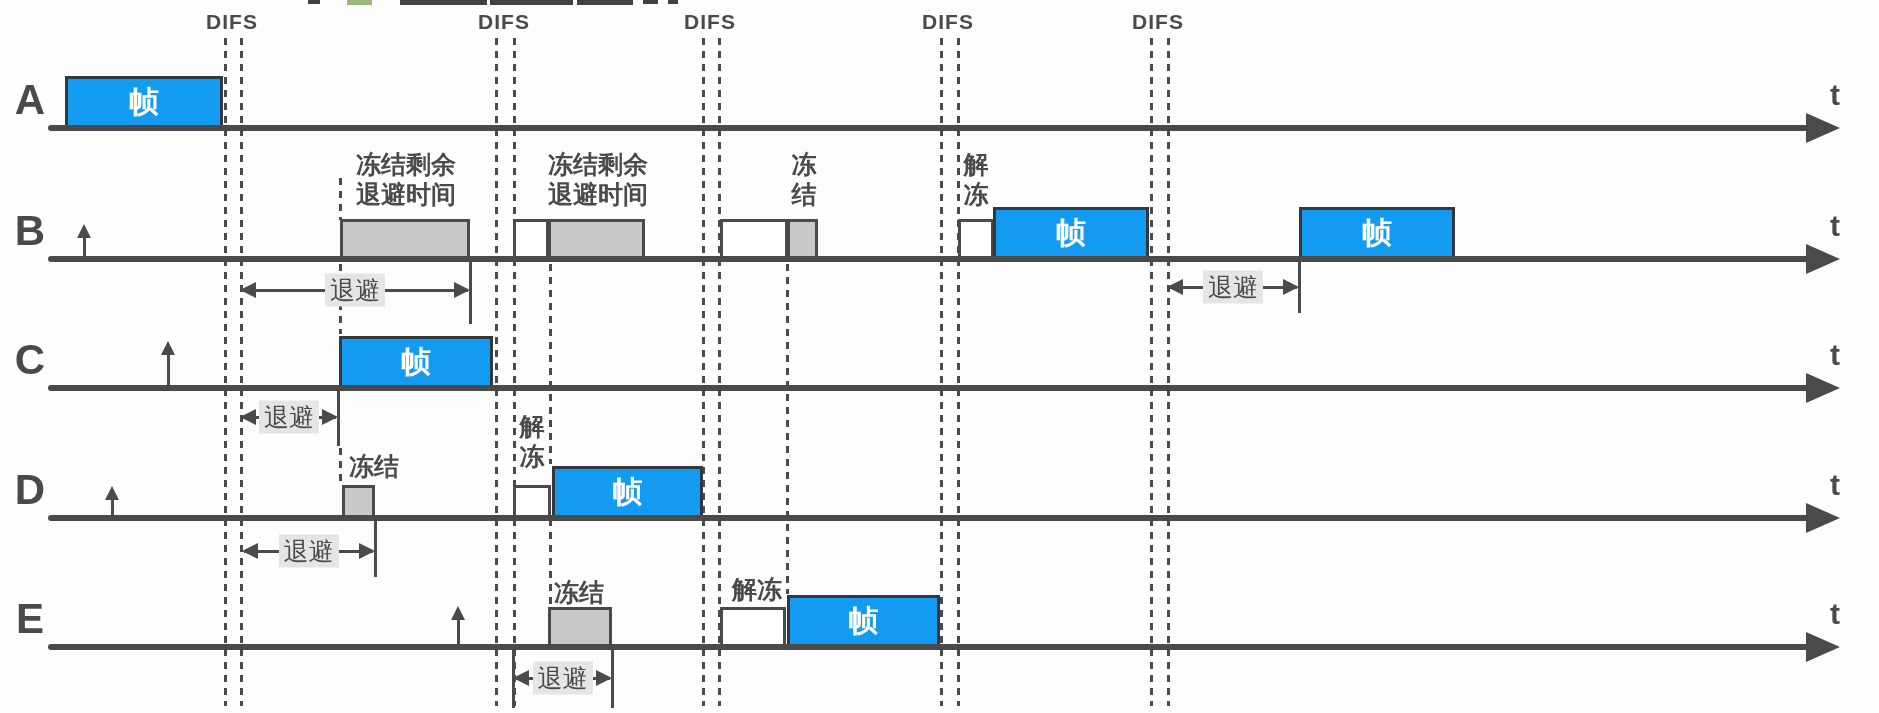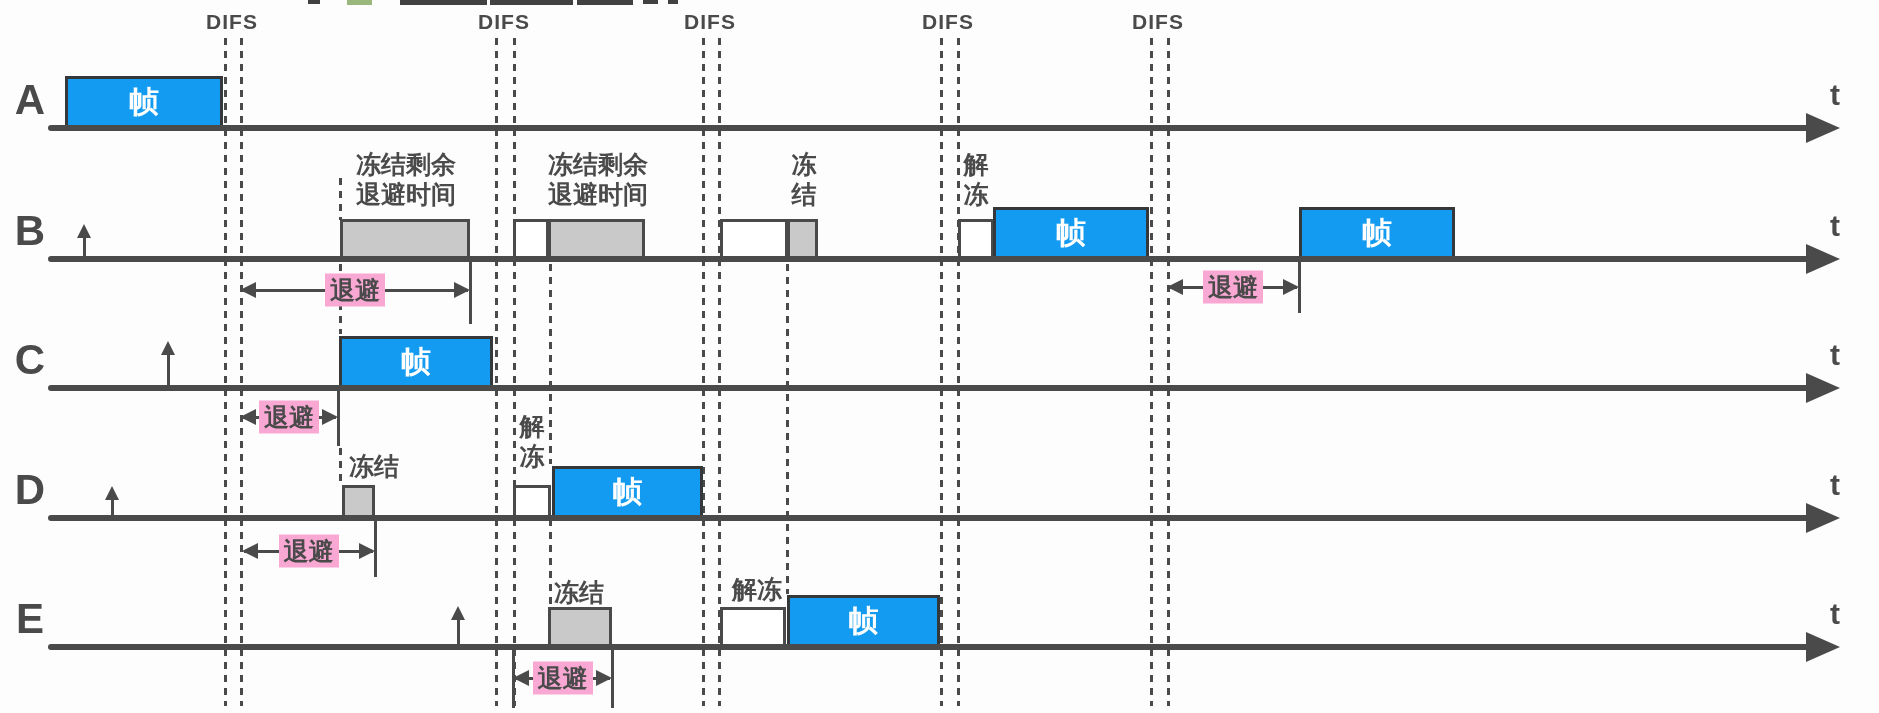--- a/index.html
+++ b/index.html
@@ -19,21 +19,21 @@
   .graybox{position:absolute;background:#c9c9c9;border:3px solid #4a4a4a;border-bottom:none;}
   .whitebox{position:absolute;background:#ffffff;border:3px solid #4a4a4a;border-bottom:none;}
   .flabel{position:absolute;font-size:25px;font-weight:700;line-height:1.18;text-align:center;word-break:break-all;}
   .uparrow{position:absolute;width:16px;}
   .uparrow .head{position:absolute;left:1px;top:0;width:0;height:0;border-left:7px solid transparent;border-right:7px solid transparent;border-bottom:14px solid #4a4a4a;}
   .uparrow .shaft{position:absolute;left:6.5px;top:12px;bottom:0;width:3px;background:#4a4a4a;}
   .bk{position:absolute;height:0;}
   .bk .line{position:absolute;left:2px;right:2px;top:-1.5px;height:3px;background:#4a4a4a;}
   .bk .hl{position:absolute;left:0;top:-8px;width:0;height:0;border-top:8px solid transparent;border-bottom:8px solid transparent;border-right:16px solid #4a4a4a;}
   .bk .hr{position:absolute;right:0;top:-8px;width:0;height:0;border-top:8px solid transparent;border-bottom:8px solid transparent;border-left:16px solid #4a4a4a;}
-  .bk .lbl{position:absolute;left:50%;top:0;transform:translate(-50%,-50%);background:#f9a8d4;padding:0 5px;font-size:25px;font-weight:700;white-space:nowrap;}
+  .bk .lbl{position:absolute;left:50%;top:0;transform:translate(-50%,-50%);background:#e5e5e5;padding:0 5px;font-size:25px;font-weight:400;white-space:nowrap;}
 </style>
 </head>
 <body>
 
 <div id="stage">
 
   <div class="frag" style="left:308px;width:12px;height:4px;background:#414141;"></div>
   <div class="frag" style="left:347px;width:25px;height:5px;background:#9ab87c;"></div>
   <div class="frag" style="left:400px;width:87px;height:5px;background:#414141;"></div>
   <div class="frag" style="left:490px;width:83px;height:5px;background:#414141;"></div>

